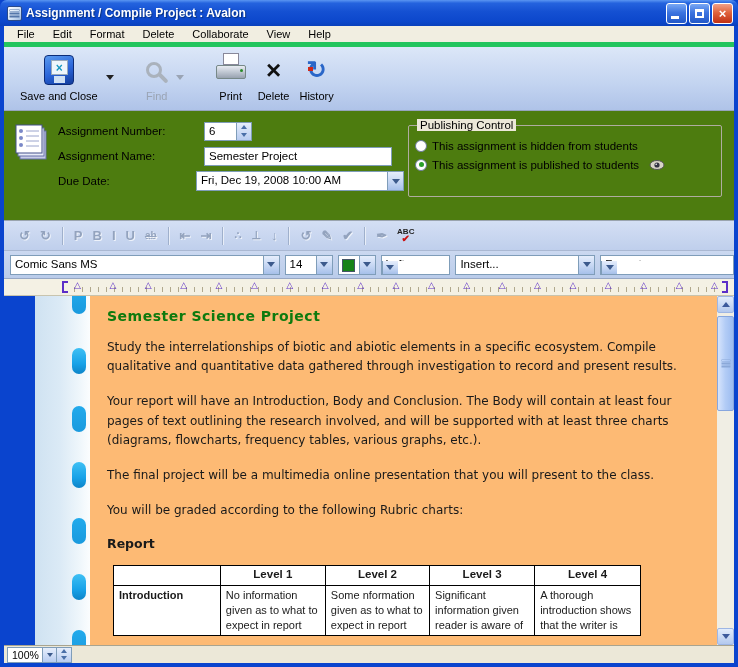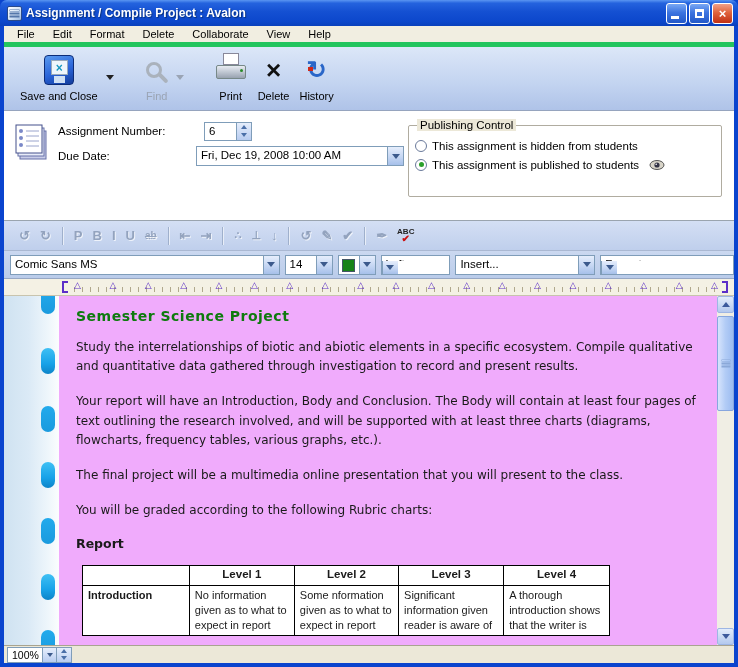--- a/index.html
+++ b/index.html
@@ -63,21 +63,21 @@
     border:1px solid #889; }
   .printer .bodyp { position:absolute; left:0; top:4px; width:30px; height:14px; border-radius:2px;
     background:linear-gradient(180deg,#e8ecf2 0%,#b8c0cc 60%,#98a2b0 100%); border:1px solid #788; }
   .printer .led { position:absolute; right:3px; top:8px; width:3px; height:3px; background:#2a8a2a; border-radius:50%; }
 
   .x-glyph { font-size:26px; font-weight:bold; color:#111; line-height:1; }
   .hist-glyph { font-size:24px; font-weight:bold; color:#2a66c8; line-height:1; position:relative; }
   .hist-flag { position:absolute; left:1px; top:9px; width:5px; height:4px; background:#d02818; }
 
   
-  .formpanel { height:110px; background:#ffffff; border-bottom:1px solid #9aa4ae;
+  .formpanel { height:110px; background:#4d7c0f; border-bottom:1px solid #9aa4ae;
     display:flex; padding:8px 8px 0 8px; }
   .note-icon { width:38px; height:40px; margin:4px 6px 0 2px; flex:none; }
   .fields { width:346px; flex:none; }
   .frow { display:flex; align-items:center; height:24px; margin-bottom:1px; }
   .flabel { width:146px; font-size:11.5px; color:#000; }
   .tbox { background:#fff; border:1px solid #7F9DB9; height:19px; display:flex; align-items:center;
     padding-left:4px; font-size:11.5px; white-space:nowrap; overflow:hidden; }
   .spinbox { display:flex; }
   .spin { width:15px; height:19px; border:1px solid #7F9DB9; border-left:0; display:flex;
     flex-direction:column; background:linear-gradient(180deg,#e6eefc,#b8ccf0); }
@@ -126,21 +126,21 @@
   .ruler .ticks { position:absolute; left:70px; right:16px; bottom:3px; height:5px;
     background:repeating-linear-gradient(90deg,#b0a88c 0 1px,transparent 1px 8px); }
   .ruler .markers { position:absolute; left:70px; right:16px; top:1px; display:flex;
     justify-content:space-between; }
   .ruler .markers span { font-size:9px; color:#5B2EC8; line-height:1.2; }
   .rbracket { position:absolute; top:2px; width:6px; height:12px; border:2px solid #5B2EC8; }
   .rbracket.left { left:58px; border-right:0; }
   .rbracket.right { right:6px; border-left:0; }
 
   
-  .docwrap { flex:1; display:flex; min-height:0; background:#f0abfc; }
+  .docwrap { flex:1; display:flex; min-height:0; background:#fdba74;margin-left:31px; }
   .binding { width:55px; flex:none; position:relative; overflow:hidden;
     background:linear-gradient(90deg,#cfe2f1 0%,#dbeaf6 45%,#eef6fb 80%,#fbfdfe 100%); }
   .hole { position:absolute; left:37px; width:14px; height:26px; border-radius:8px;
     background:linear-gradient(180deg,#3fc0f4 0%,#18a2e8 60%,#0d84c8 100%); }
   .hole.alt { background:linear-gradient(180deg,#22aaec 0%,#1a9ade 100%); }
 
   .doccontent { flex:1; min-width:0; overflow:hidden; padding:10px 8px 0 17px; color:#1a1a1a;
     font-family:"DejaVu Sans", sans-serif; }
   .doc-h1 { color:#0E7A0E; font-weight:bold; font-size:14px; letter-spacing:0.5px; margin:2px 0 14px; }
   .doc-p { font-size:12px; line-height:1.6; margin-bottom:16px; max-width:630px; }
@@ -266,20 +266,26 @@
         <span class="flabel">Assignment Number:</span>
         <div class="spinbox">
           <div class="tbox" style="width:33px;">
               <span>6</span>
             </div>
           <div class="spin">
               <i class="up"></i>
               <i class="dn"></i>
             </div>
         </div>
+      </div>
+      <div class="frow">
+        <span class="flabel">Assignment Name:</span>
+        <div class="tbox" style="width:188px;">
+            <span>Semester Project</span>
+          </div>
       </div>
       <div class="frow">
         <span class="flabel">Due Date:</span>
         <div class="combo" style="width:220px;">
           <span class="ctext">Fri, Dec 19, 2008 10:00 AM</span>
             <span class="cbtn"></span>
         </div>
       </div>
     </div>
     <div class="pubbox">

